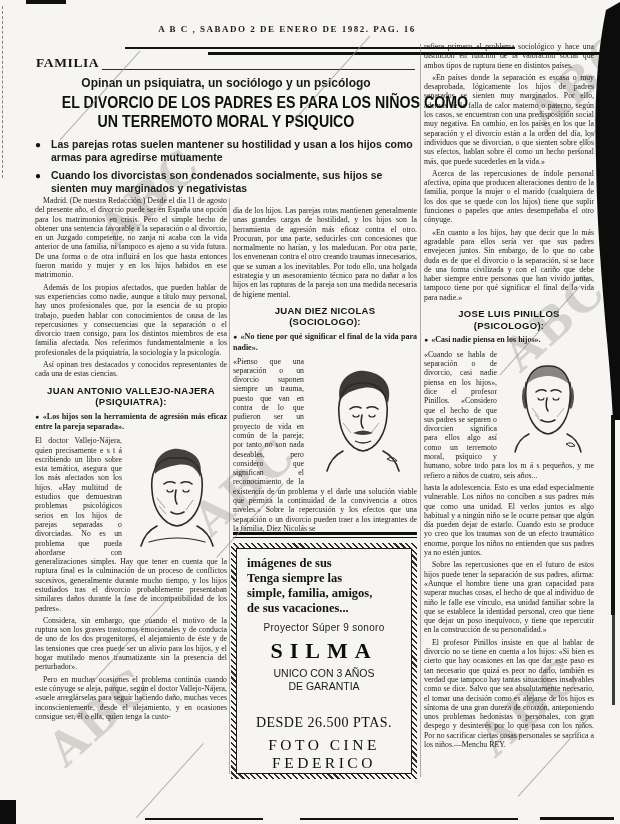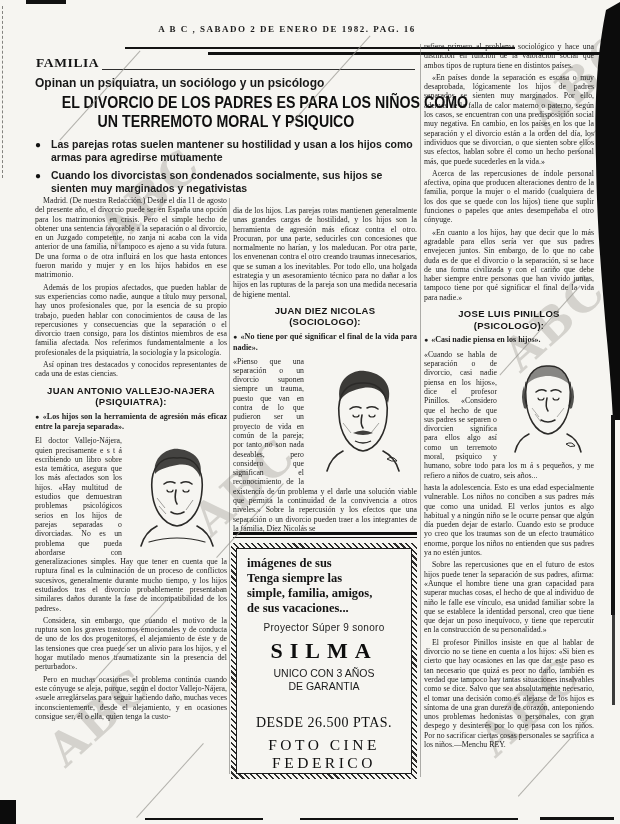--- a/index.html
+++ b/index.html
@@ -17,21 +17,21 @@
 
   
   .masthead{position:absolute;top:24px;left:0;width:574px;text-align:center;font-weight:bold;font-size:9px;letter-spacing:1.5px;color:#1d1d1d;z-index:1;}
   .rule-a{position:absolute;top:47px;left:125px;width:390px;height:2px;background:#141414;z-index:1;}
   .rule-b{position:absolute;top:52px;left:208px;width:412px;height:3px;background:#101010;z-index:1;}
   .family{position:absolute;top:55px;left:36px;font-weight:bold;font-size:13.5px;letter-spacing:.6px;color:#151515;z-index:1;}
   .family-rule{position:absolute;top:69px;left:102px;width:313px;height:1px;background:#2e2e2e;z-index:1;}
 
   
   .hero{position:absolute;left:35px;top:76px;width:382px;z-index:1;}
-  .kicker{font-family:"Liberation Sans","DejaVu Sans",sans-serif;font-weight:bold;font-size:12px;color:#181818;margin-bottom:3px;}
+  .kicker{text-align:center;font-family:"Liberation Sans","DejaVu Sans",sans-serif;font-weight:bold;font-size:12px;color:#181818;margin-bottom:3px;}
   .headline{text-align:center;font-family:"Liberation Sans","DejaVu Sans",sans-serif;font-weight:bold;font-size:16.5px;line-height:19px;color:#0f0f0f;white-space:nowrap;transform:scaleX(.86);transform-origin:50% 50%;}
   .hero-bullets{margin-top:7px;}
   .hero-bullet{display:flex;margin-bottom:5px;}
   .hb-dot{flex:0 0 16px;font-size:10px;line-height:13px;color:#111;}
   .hb-text{font-family:"Liberation Sans","DejaVu Sans",sans-serif;font-weight:bold;font-size:10.5px;line-height:13px;color:#1b1b1b;text-align:left;}
 
   
   .col{position:absolute;z-index:1;overflow:hidden;color:#1c1c1c;}
   .col-left{left:35px;top:196px;width:192px;height:582px;}
   .col-mid{left:233px;top:206px;width:184px;height:333px;}

